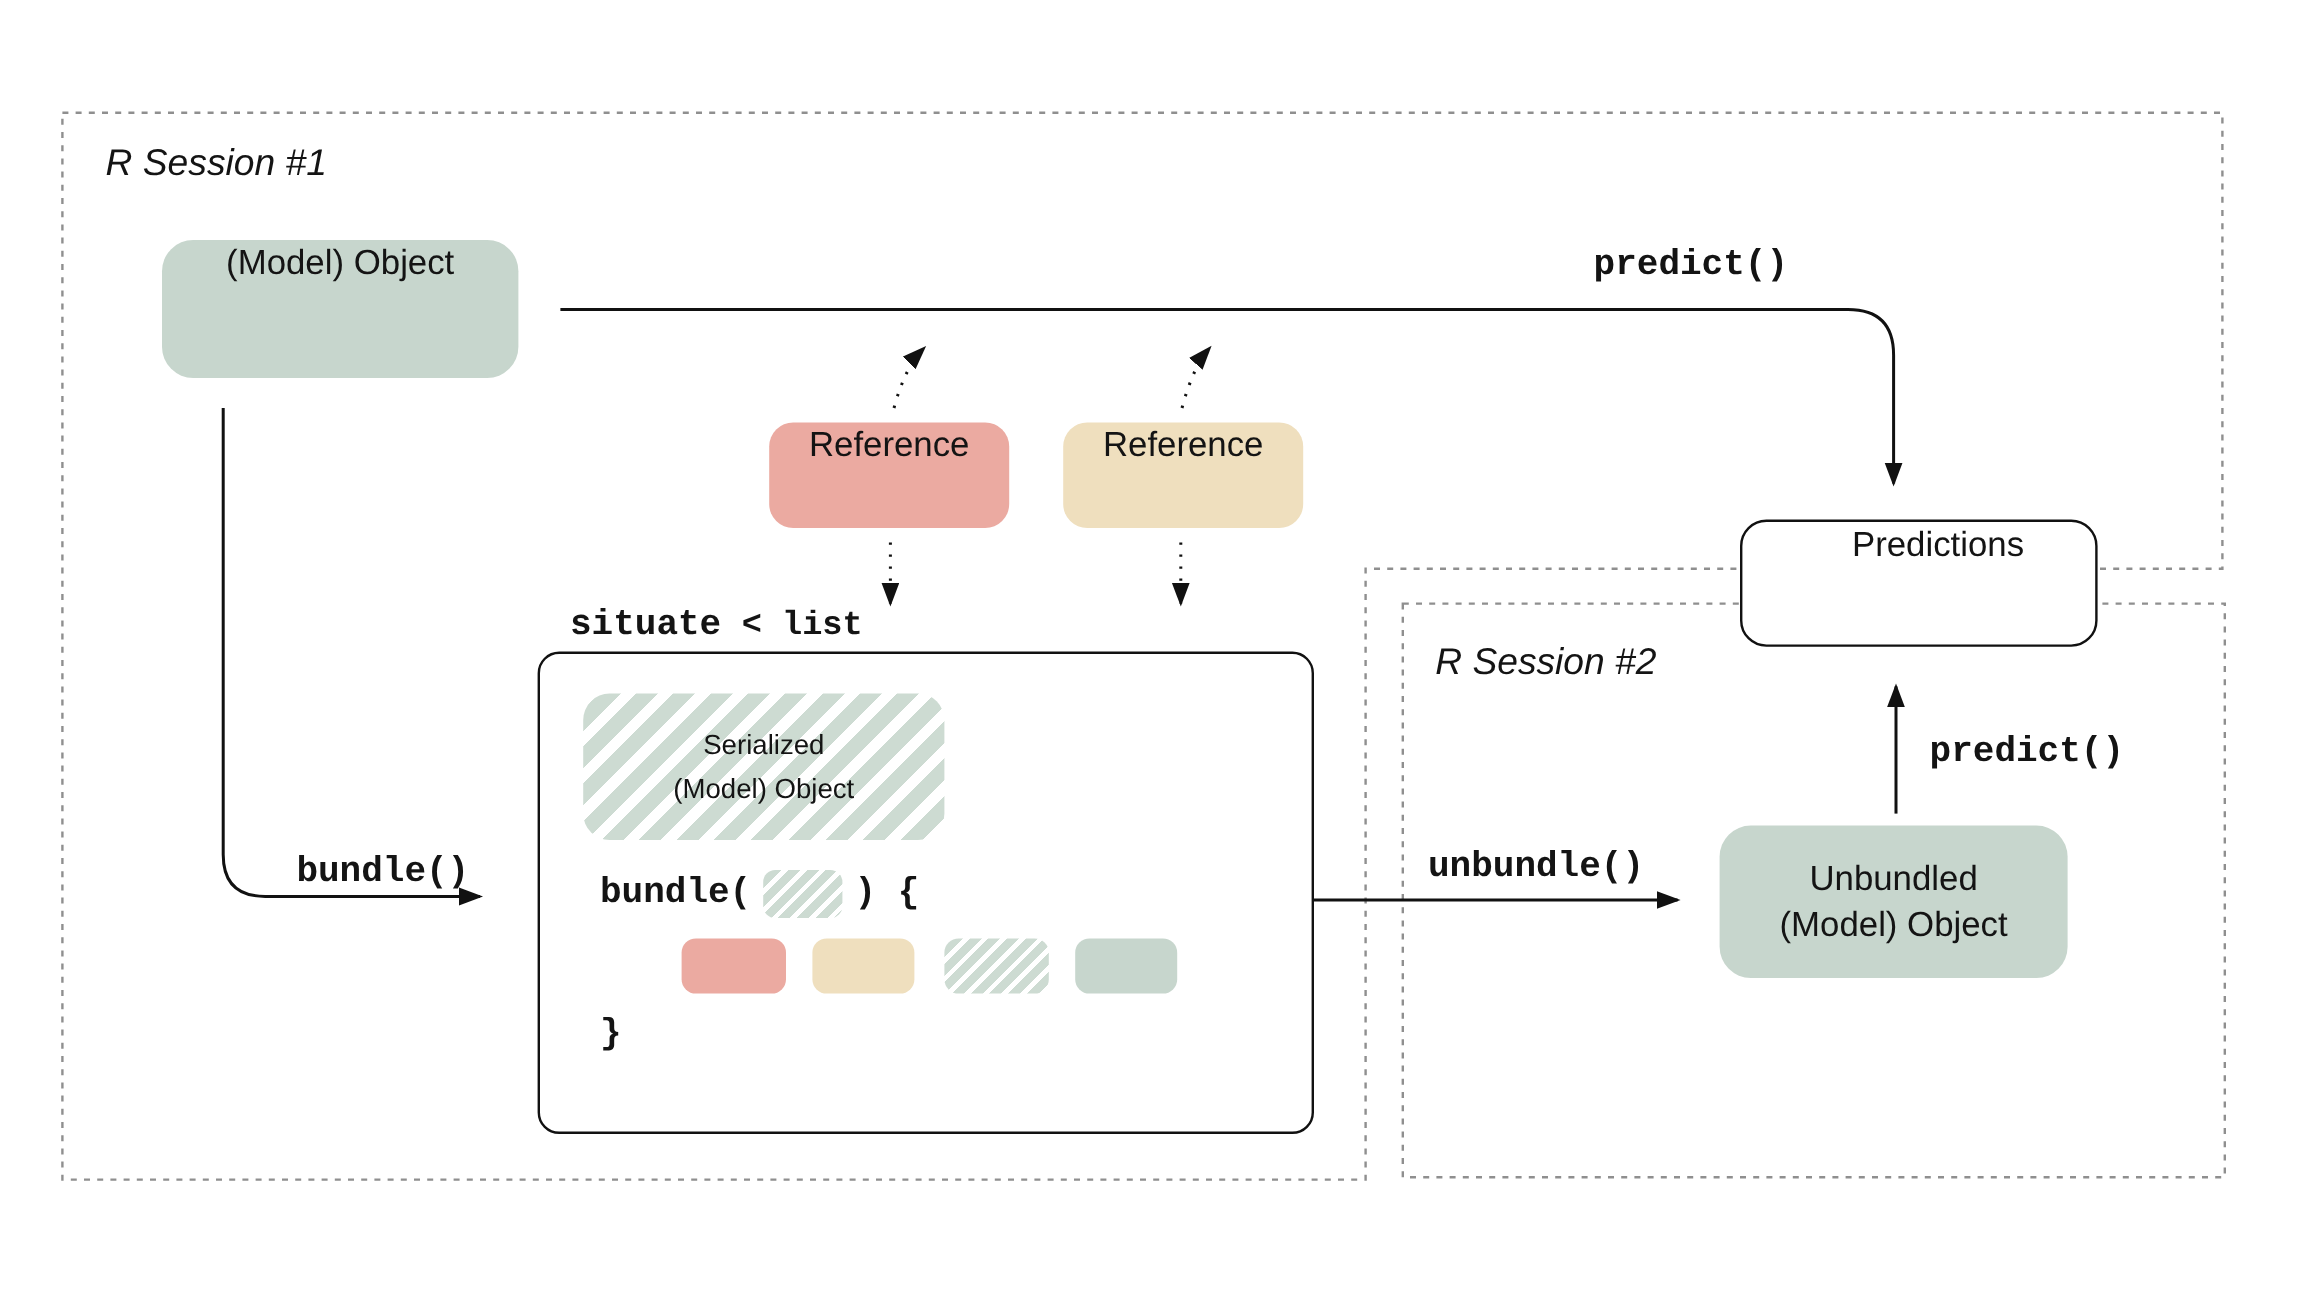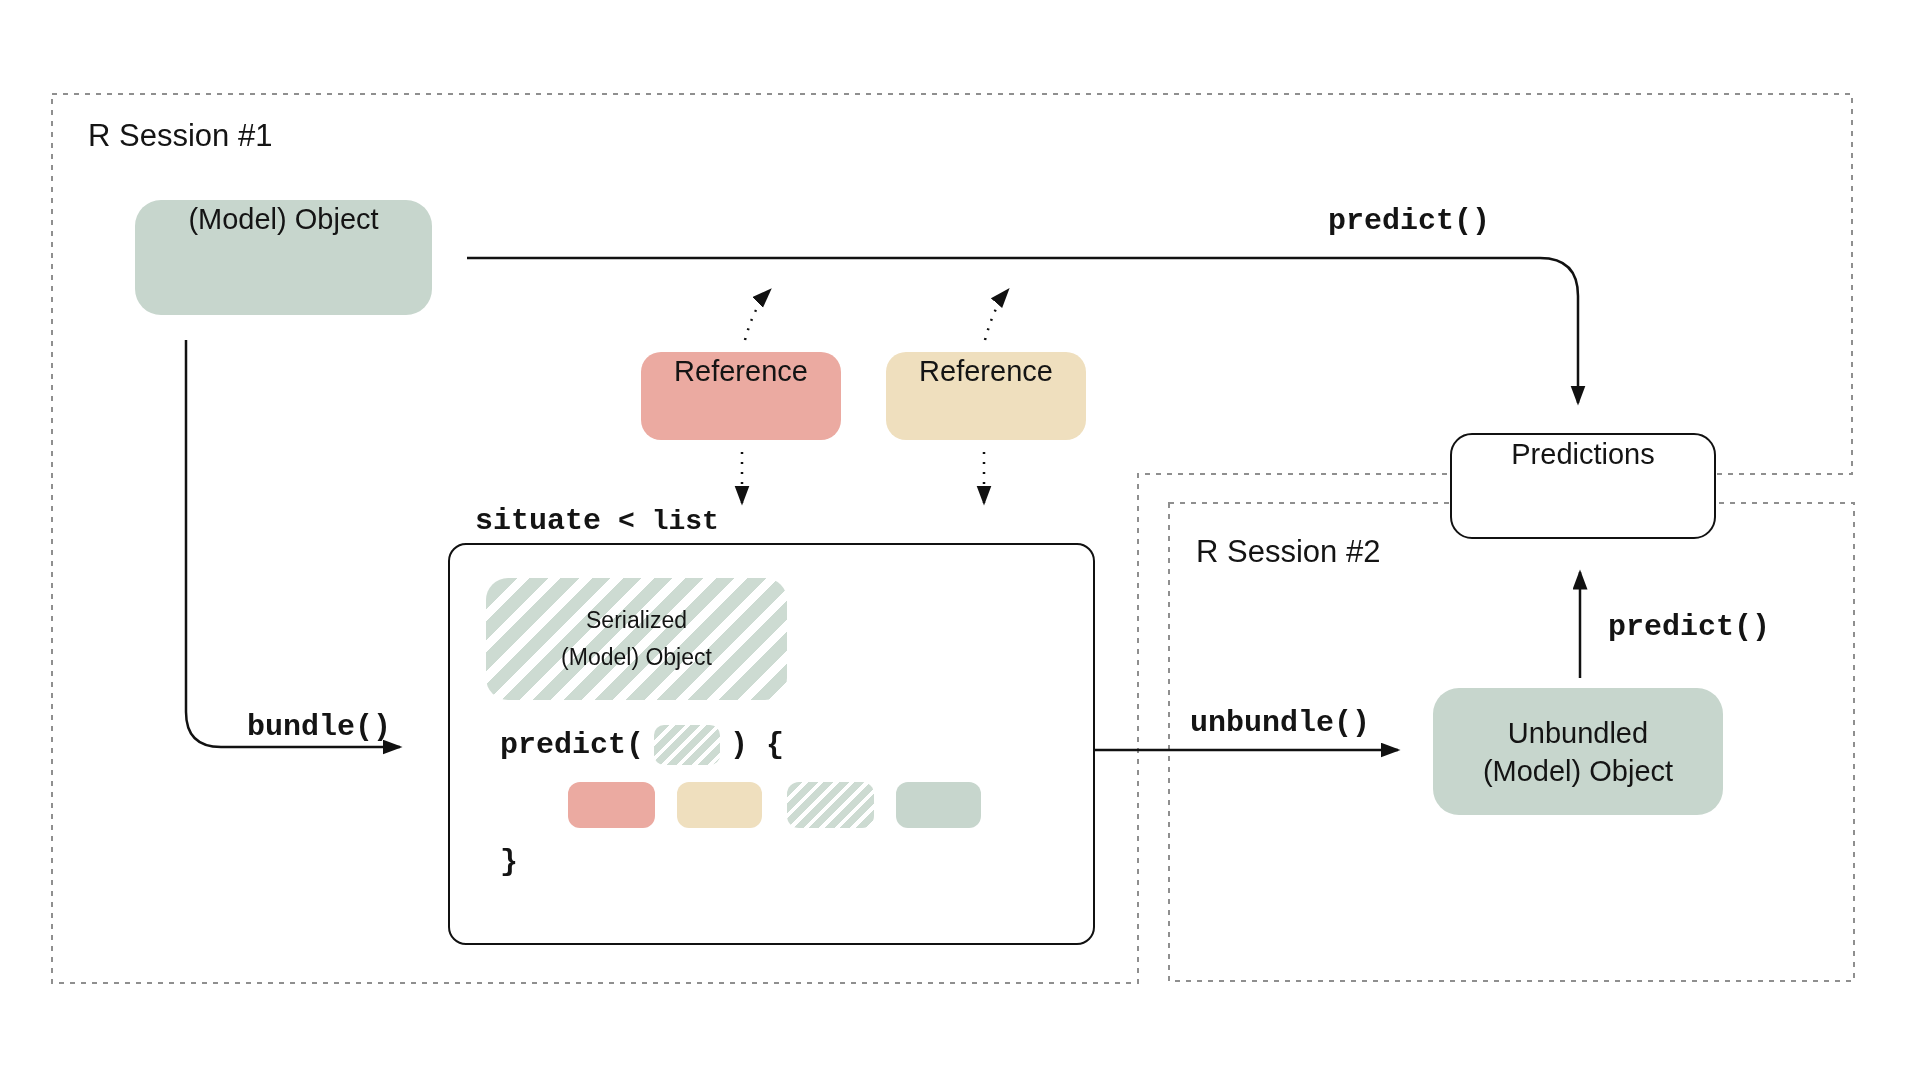--- a/index.html
+++ b/index.html
@@ -14,21 +14,21 @@
   .layer{position:absolute;left:0;top:0;z-index:1;}
   .abs{position:absolute;z-index:2;}
   .node{
     display:flex;justify-content:center;text-align:center;
     font-size:29px;line-height:38px;color:var(--ink);
   }
   .sage-box{background:var(--sage);border-radius:26px;}
   .pink-box{background:var(--pink);border-radius:20px;}
   .tan-box{background:var(--tan);border-radius:20px;}
   .white-box{background:#ffffff;border:2px solid var(--line);border-radius:22px;}
-  .session-label{font-size:31px;z-index:2;position:absolute;}
+  .session-label{font-style:italic;font-size:31px;z-index:2;position:absolute;}
   .mono{font-family:Liberation Mono, monospace;font-weight:bold;font-size:30px;color:var(--ink);}
   .mono-sm{font-family:"Liberation Mono",monospace;font-weight:bold;font-size:28px;color:var(--ink);}
   .striped-lg{
     background:repeating-linear-gradient(135deg,#ffffff 0 9px,var(--stripe) 9px 22px);
     border-radius:22px;
   }
   .striped-sm{
     background:repeating-linear-gradient(135deg,#ffffff 0 4px,var(--stripe) 4px 11px);
   }
   .chip{border-radius:12px;position:absolute;}
@@ -90,40 +90,40 @@
   </div>
 
   <div class="bundle-box" style="left:448px;top:543px;width:643px;height:398px;">
 
     <div class="node striped-lg" style="position:absolute;left:36px;top:33px;width:301px;height:122px;flex-direction:column;line-height:37px;font-size:23px;">
       <span>Serialized</span>
       <span>(Model) Object</span>
     </div>
 
     <div class="code-row" style="left:50px;top:178px;height:44px;">
-      <span class="mono">predict(</span>
+      <span class="mono">bundle(</span>
       <span class="striped-sm" style="display:inline-block;width:66px;height:40px;border-radius:10px;"></span>
       <span class="mono">) {</span>
     </div>
 
     <div>
       <span class="chip" style="left:118px;top:237px;width:87px;height:46px;background:var(--pink);"></span>
       <span class="chip" style="left:227px;top:237px;width:85px;height:46px;background:var(--tan);"></span>
       <span class="chip striped-sm" style="left:337px;top:237px;width:87px;height:46px;"></span>
       <span class="chip" style="left:446px;top:237px;width:85px;height:46px;background:var(--sage);"></span>
     </div>
 
     <div class="mono" style="position:absolute;left:50px;top:300px;">}</div>
   </div>
 
   <div class="abs mono" style="left:247px;top:710px;">bundle()</div>
 
   <div class="abs mono" style="left:1190px;top:706px;">unbundle()</div>
 
-  <div class="abs node white-box" style="left:1450px;top:433px;width:262px;height:102px;">
+  <div class="abs node white-box" style="left:1450px;top:433px;width:262px;height:102px;padding-left:32px;">
     <span>Predictions</span>
   </div>
 
   <div class="abs mono" style="left:1608px;top:610px;">predict()</div>
 
   <div class="abs node sage-box" style="left:1433px;top:688px;width:290px;height:127px;flex-direction:column;line-height:38px;">
     <span>Unbundled</span>
     <span>(Model) Object</span>
   </div>
 

